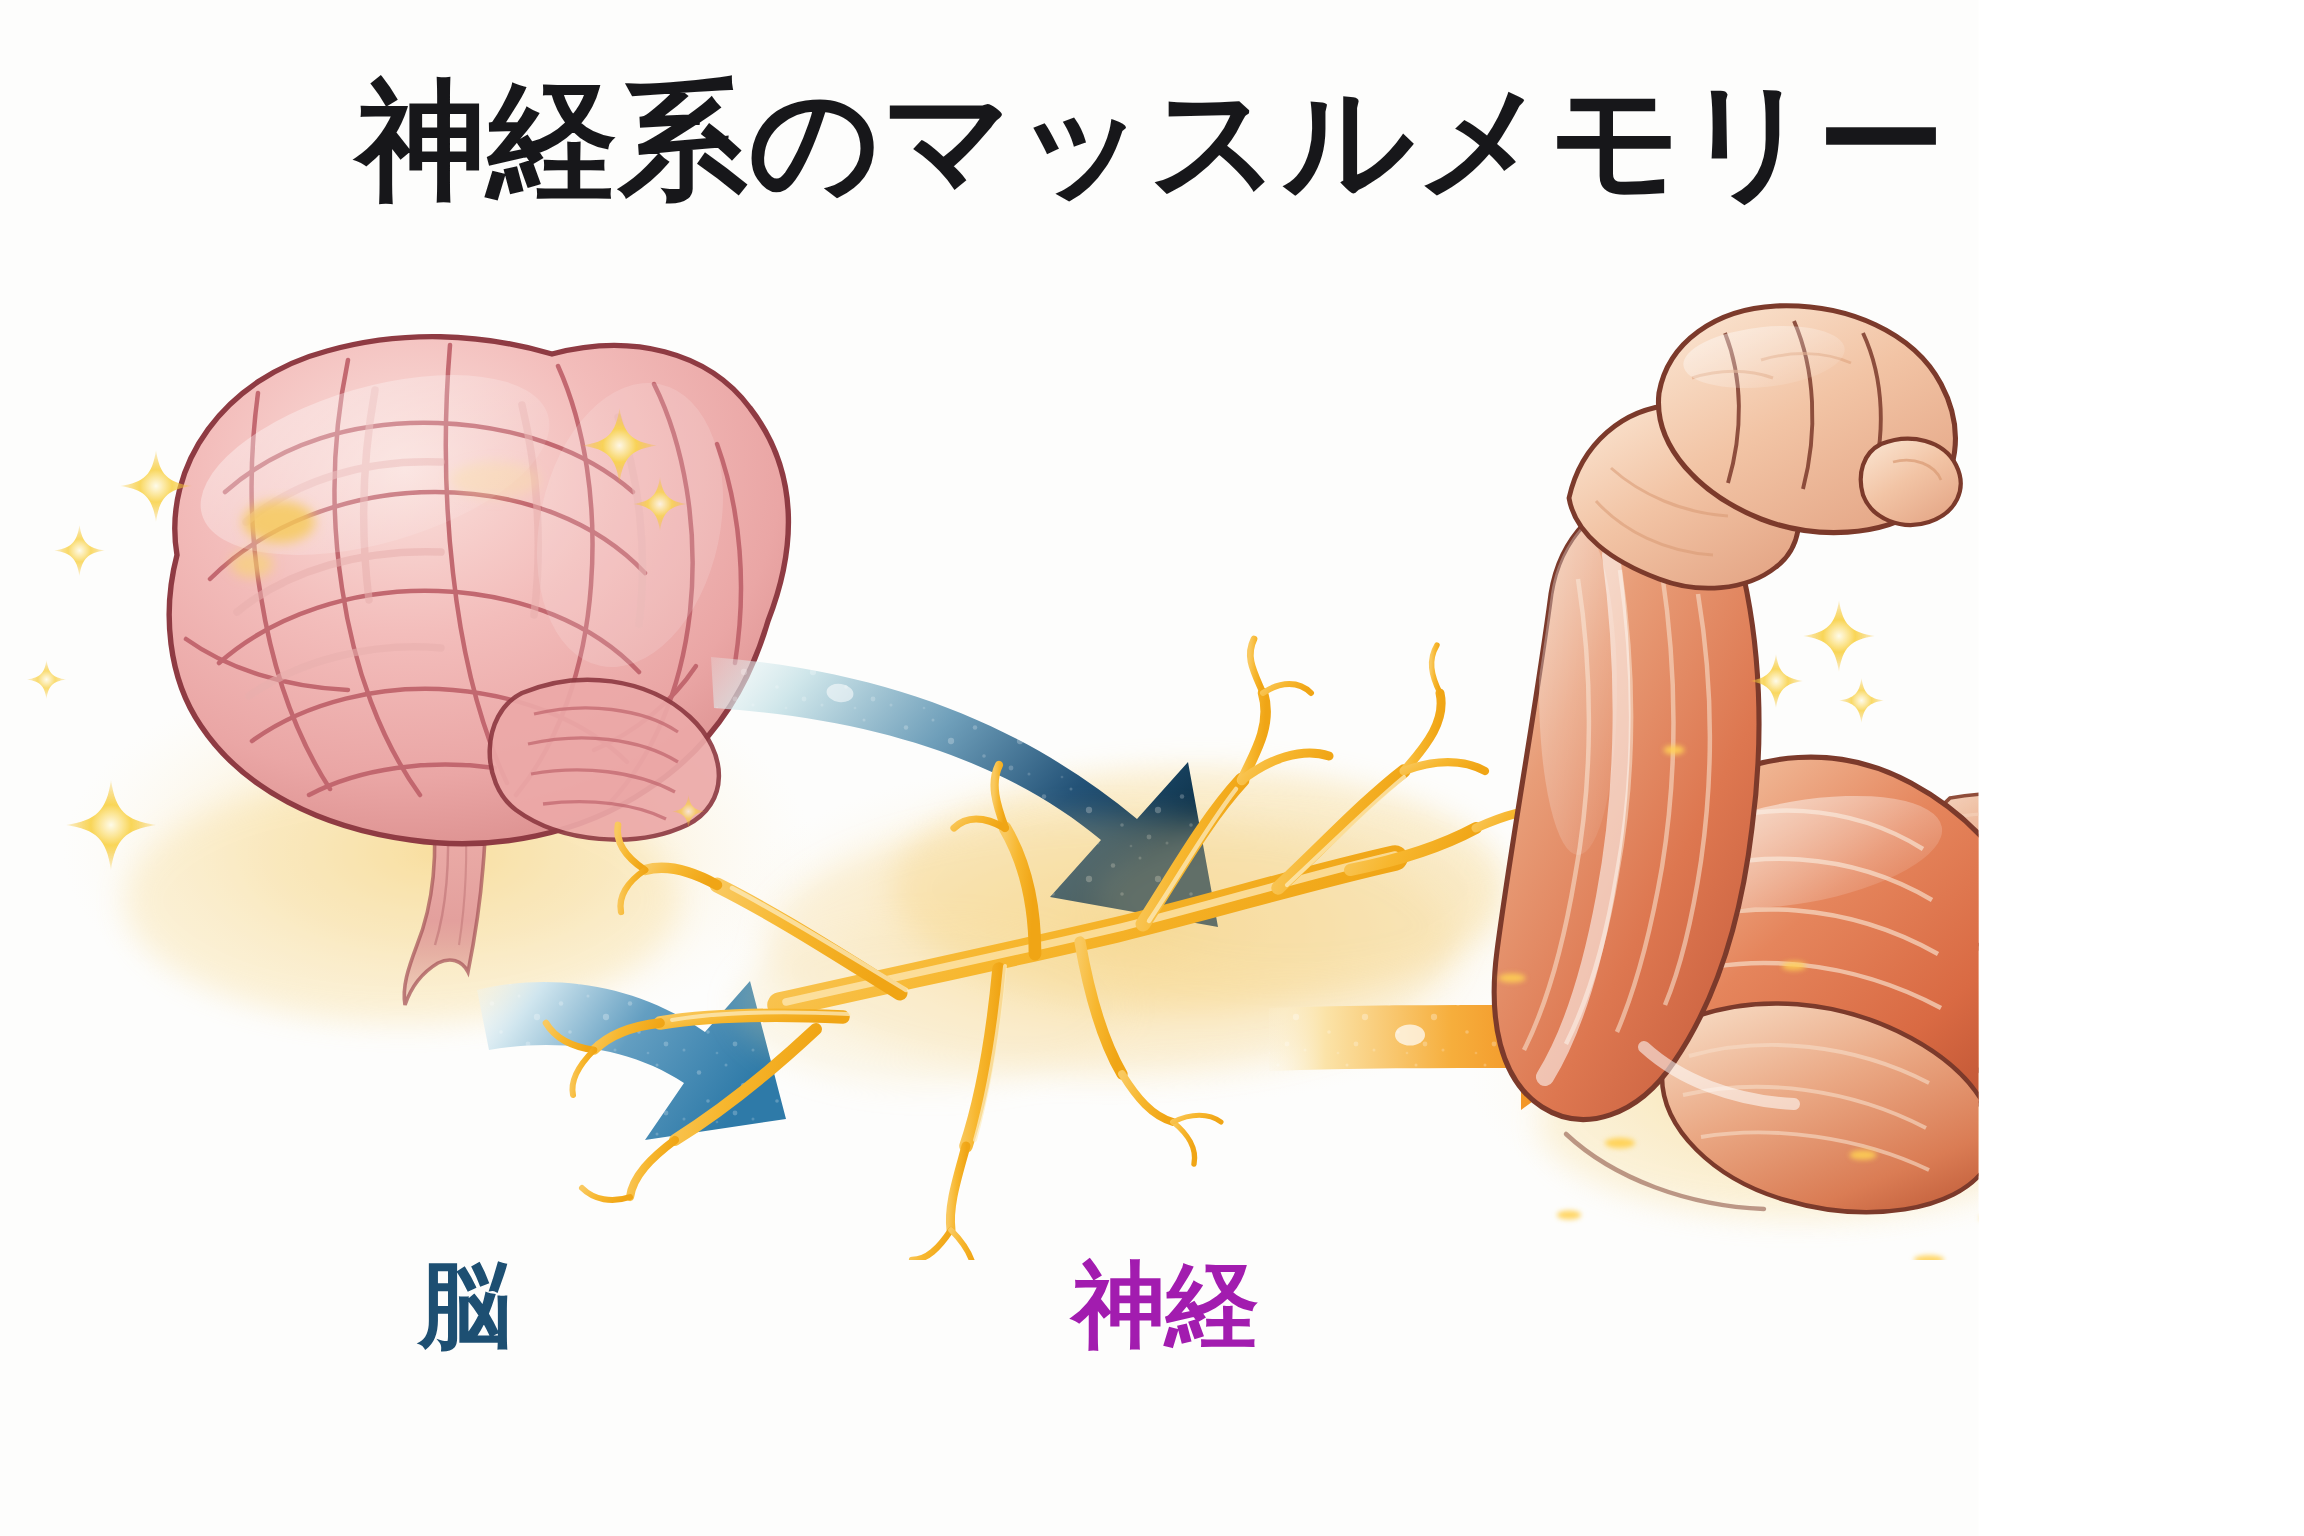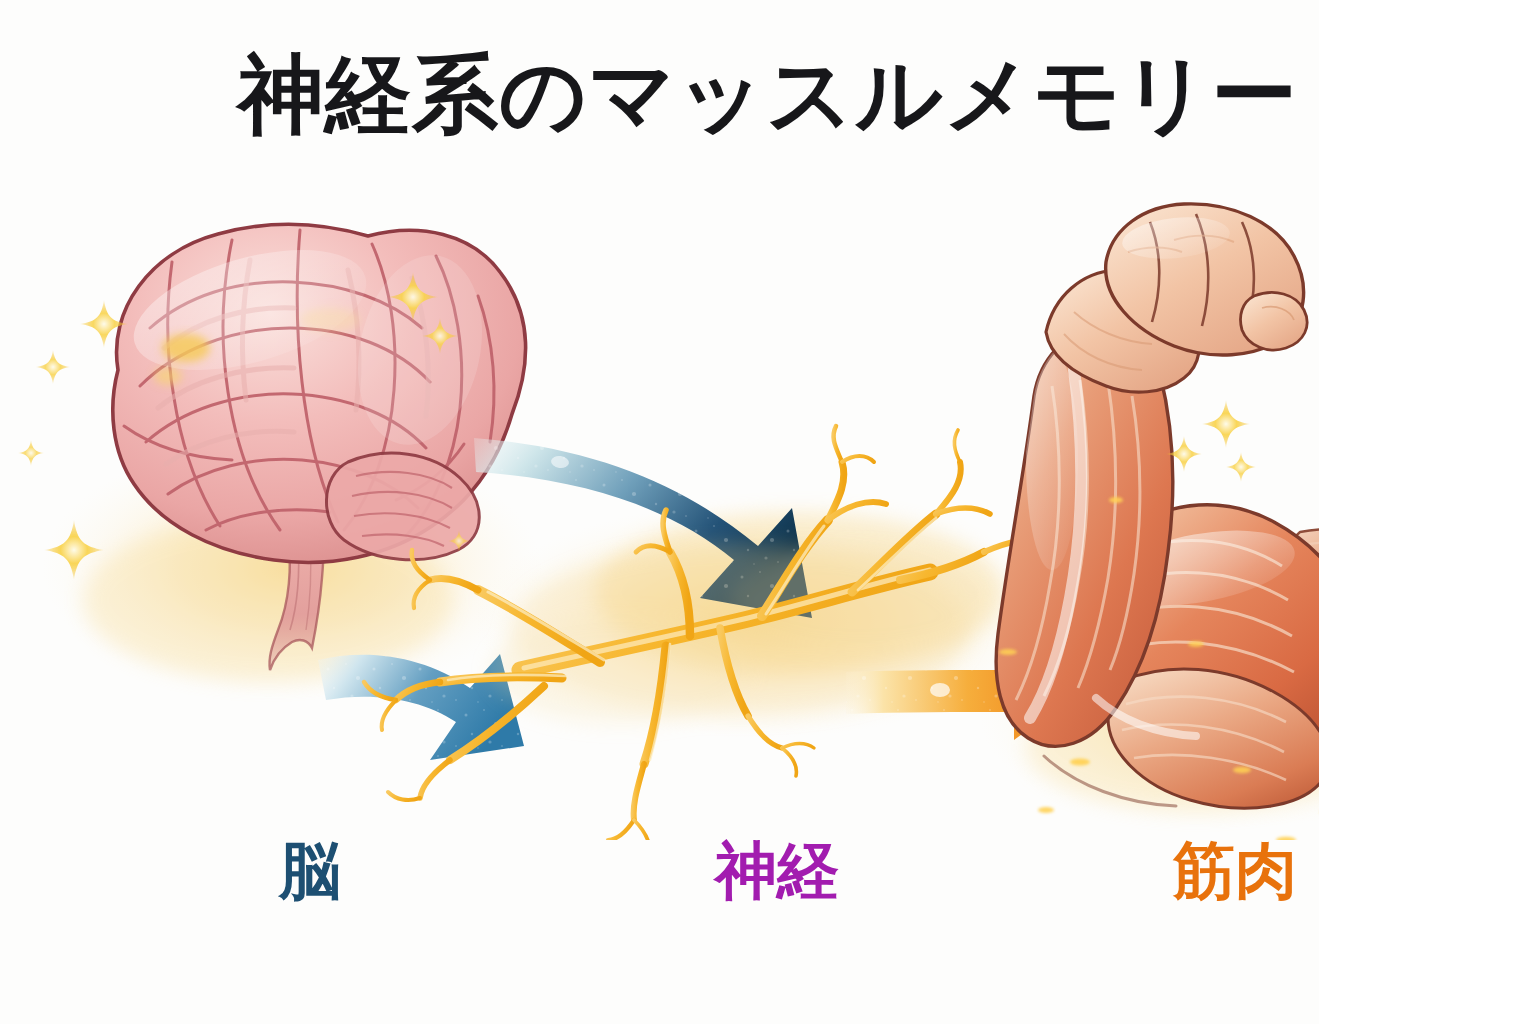--- a/index.html
+++ b/index.html
@@ -508,16 +508,15 @@
         <use href="#sparkStar" x="1202" y="200" width="48" height="48" opacity="0.95"></use>
         <use href="#sparkStar" x="1166" y="236" width="36" height="36" opacity="0.9"></use>
         <use href="#sparkStar" x="1226" y="252" width="30" height="30" opacity="0.85"></use>
       </g>
     </svg>
   </div>
 
   <div id="labels-layer">
     <div class="caption brain" style="color: rgb(29, 79, 114);">脳</div>
     <div class="caption nerve" style="color: #a21caf;">神経</div>
-    <div class="caption muscle" style="color: rgb(232, 114, 12);">筋肉</div>
   </div>
 
 </div>
 
 </body></html>

